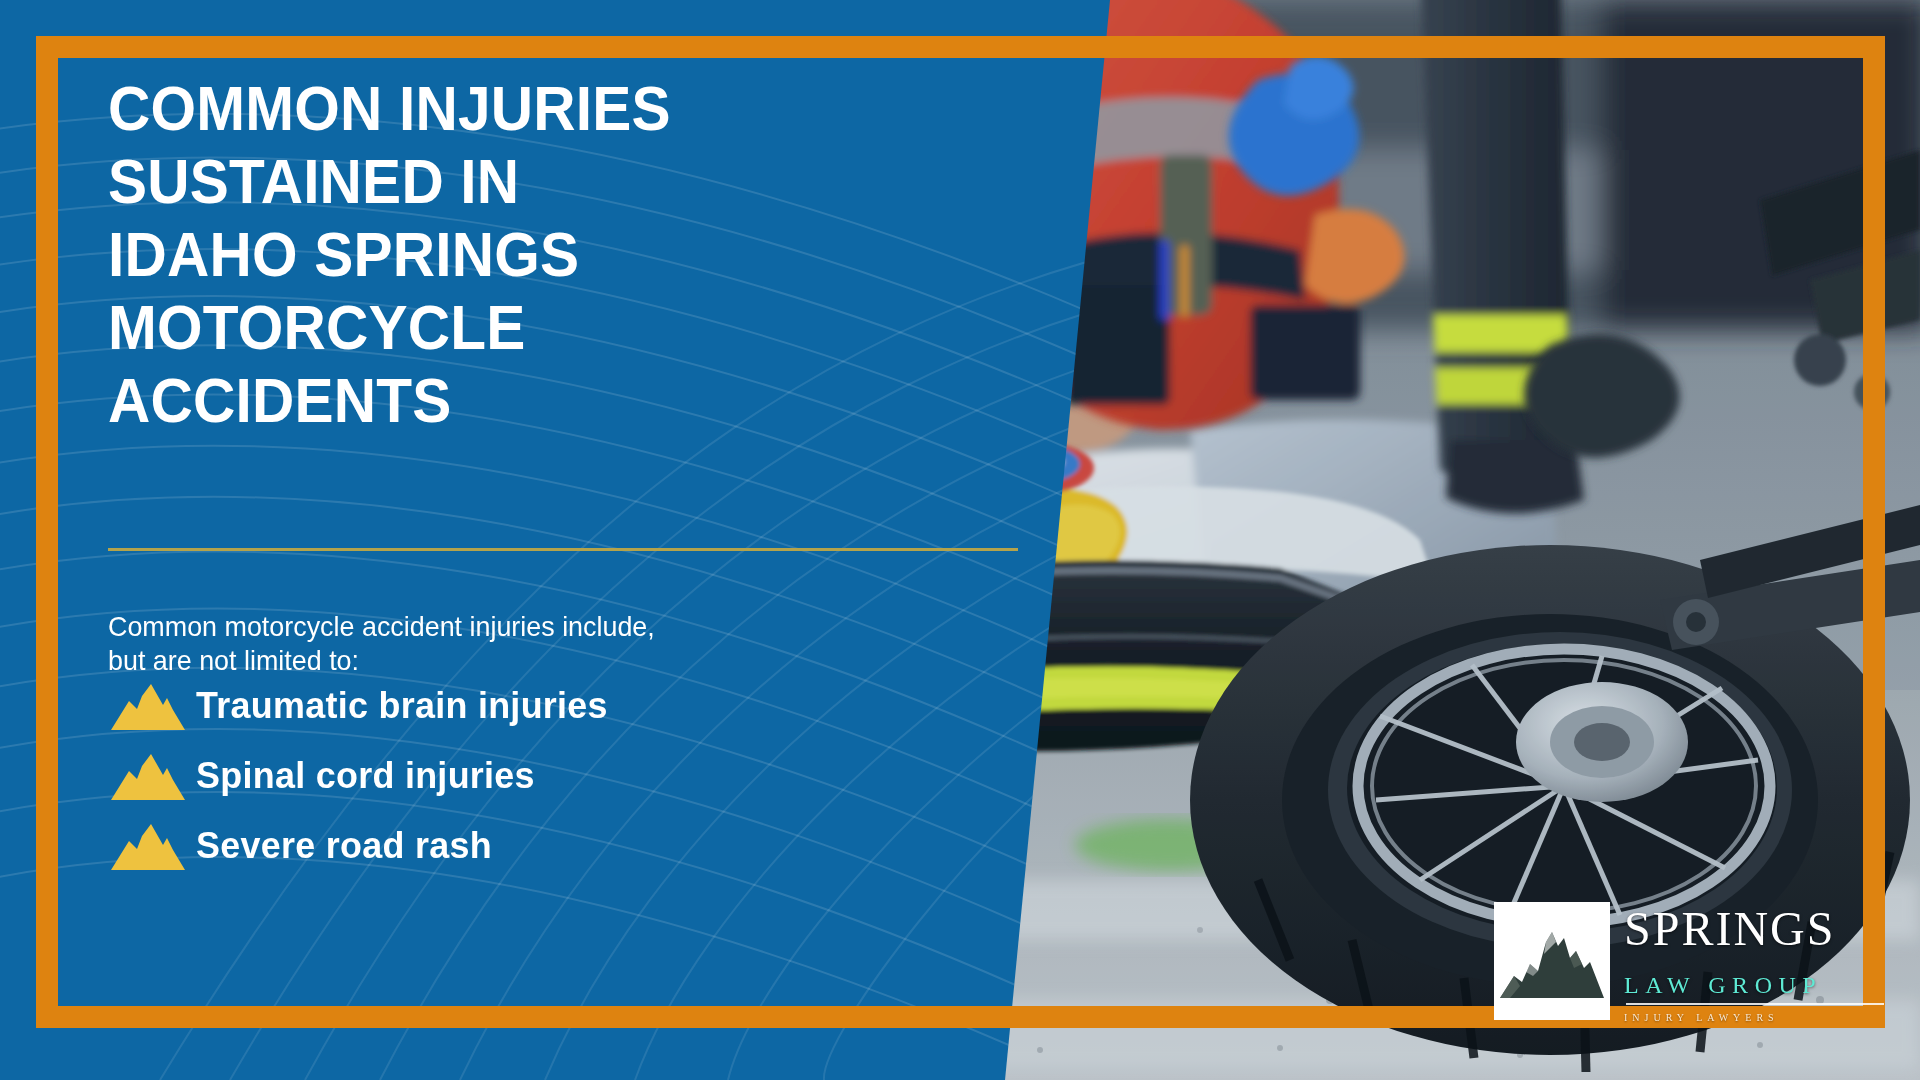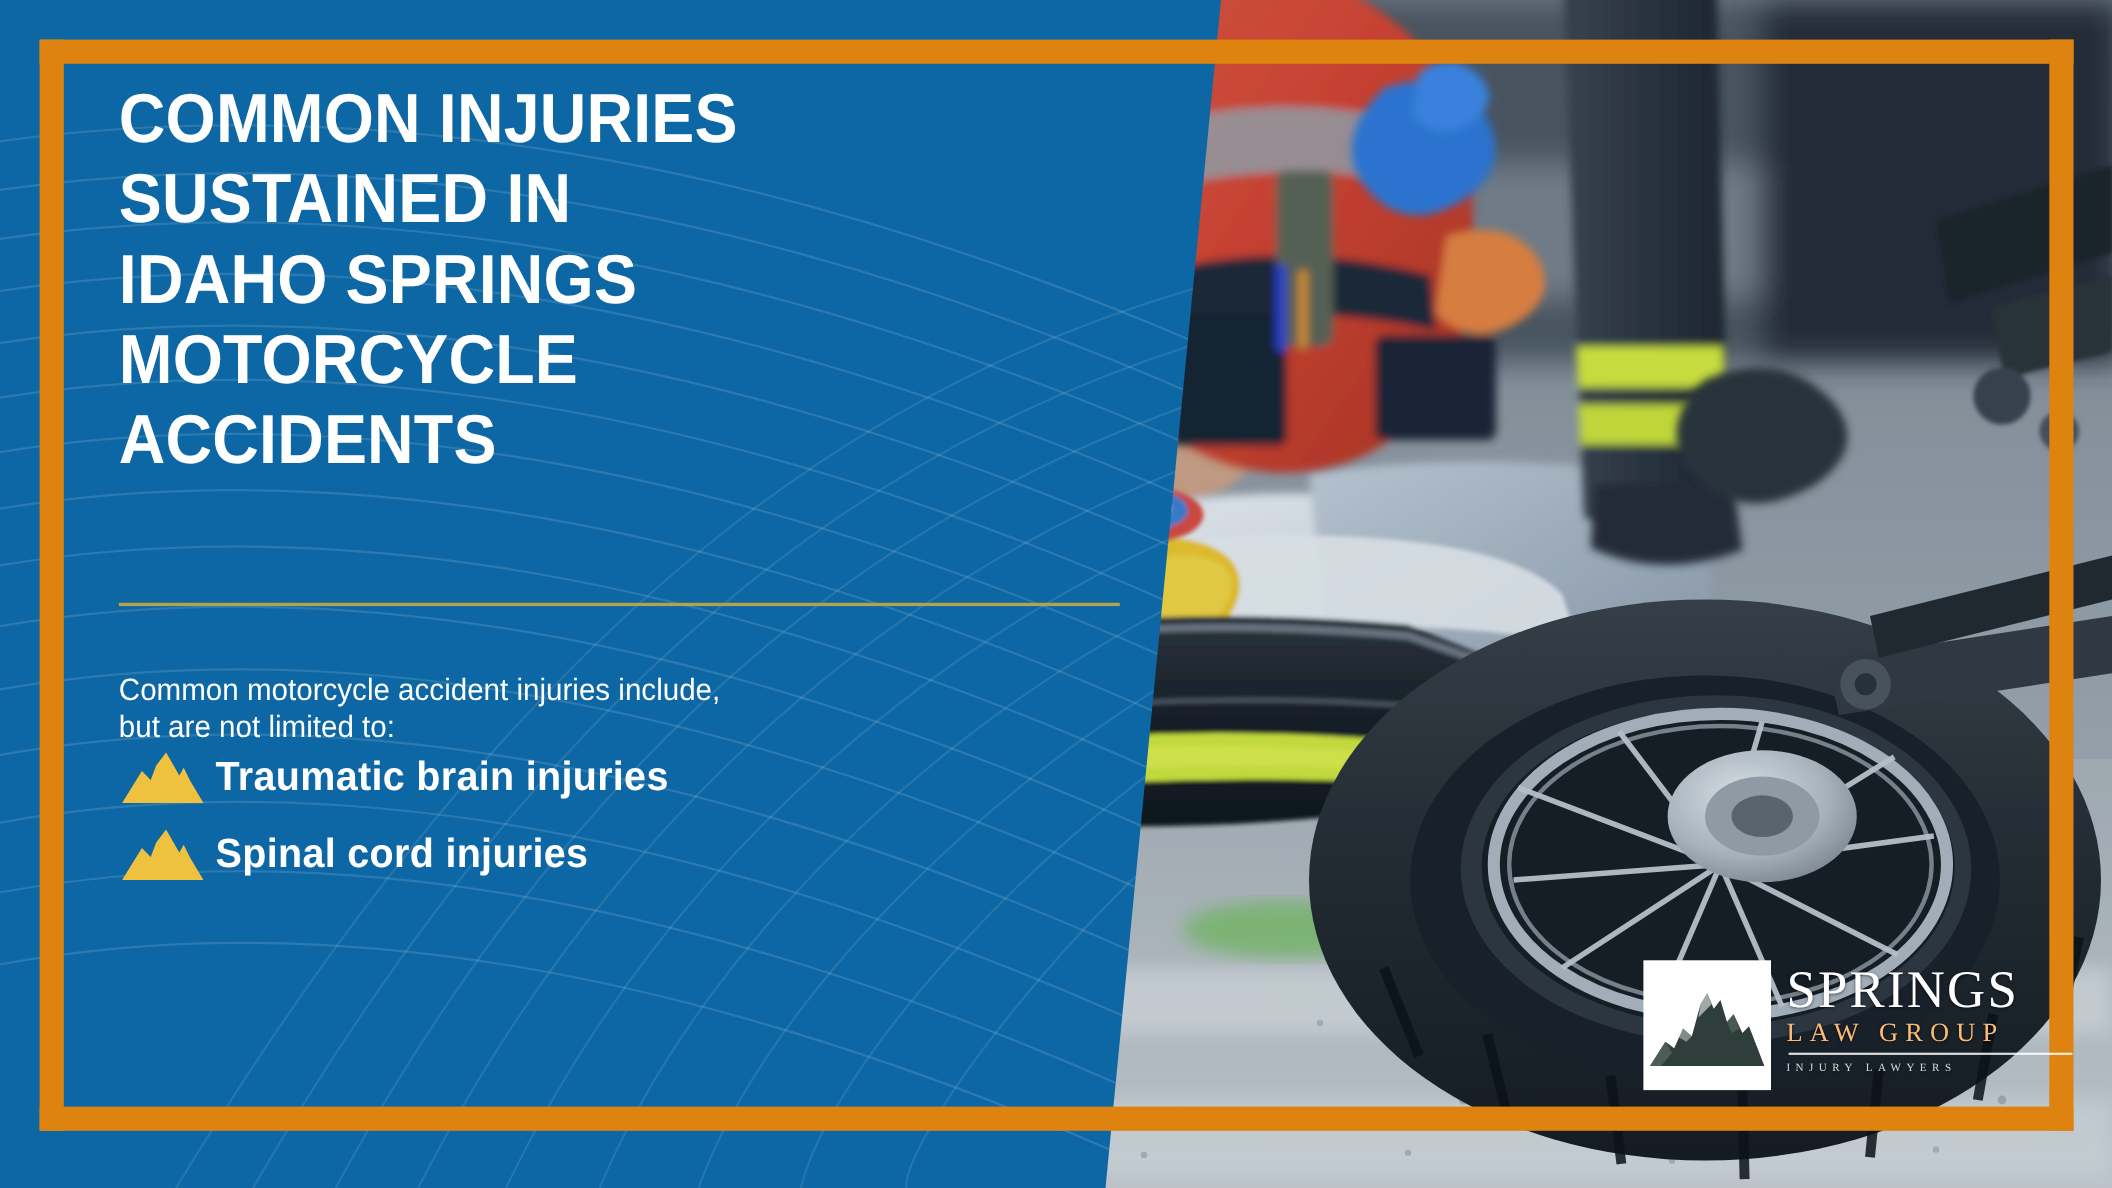--- a/index.html
+++ b/index.html
@@ -69,33 +69,33 @@
   .bullet + .bullet{margin-top:2px;}
   .bullet-icon{width:80px;min-width:80px;display:flex;align-items:flex-end;justify-content:center;height:48px;}
   .bullet-icon svg{display:block;}
   .bullet-label{
     color:#ffffff;font-weight:700;font-size:37px;line-height:40px;
     letter-spacing:0.3px;margin-left:8px;white-space:nowrap;
     transform:scaleX(0.97);transform-origin:left center;
   }
 
   
-  .logo{position:absolute;left:1494px;top:873px;width:390px;height:118px;display:flex;align-items:flex-start;}
+  .logo{position:absolute;left:1494px;top:902px;width:390px;height:118px;display:flex;align-items:flex-start;}
   .logo-mark{width:120px;height:118px;background:#ffffff;display:flex;align-items:center;justify-content:center;}
   .logo-mark svg{display:block;}
   .logo-text{margin-left:14px;padding-top:2px;}
   .logo-name{
     color:#ffffff;font-family:"Liberation Serif","DejaVu Serif",serif;
     font-size:48px;line-height:50px;letter-spacing:2px;font-weight:400;
     text-shadow:0 1px 3px rgba(0,0,0,.55);
   }
   .logo-sub{
-    color:#fdba74;font-family:"Liberation Serif","DejaVu Serif",serif;
+    color:#5eead4;font-family:"Liberation Serif","DejaVu Serif",serif;
     font-size:24px;line-height:26px;letter-spacing:6.5px;font-weight:400;
-    margin-top:1px;text-shadow:0 1px 3px rgba(0,0,0,.55);
+    margin-top:18px;text-shadow:0 1px 3px rgba(0,0,0,.55);
   }
   .logo-rule{height:2px;background:rgba(255,255,255,.85);margin:5px 0 4px 2px;width:258px;}
   .logo-tag{
     color:#ffffff;font-family:"Liberation Serif","DejaVu Serif",serif;
     font-size:10px;line-height:18px;letter-spacing:5px;font-weight:400;
     opacity:.82;text-shadow:0 1px 2px rgba(0,0,0,.5);
   }
 </style>
 </head>
 <body>
@@ -366,20 +366,28 @@
 
         <div class="bullet">
           <span class="bullet-icon">
             <svg width="74" height="46" viewBox="0 0 74 46" aria-hidden="true">
               <path d="M0 46 L18 17 L26 25 L31 12 L40 0 L52 21 L56 14 L62 26 L74 46 Z" fill="#eec23f"></path>
             </svg>
           </span>
           <span class="bullet-label">Spinal cord injuries</span>
         </div>
 
+        <div class="bullet">
+          <span class="bullet-icon">
+            <svg width="74" height="46" viewBox="0 0 74 46" aria-hidden="true">
+              <path d="M0 46 L18 17 L26 25 L31 12 L40 0 L52 21 L56 14 L62 26 L74 46 Z" fill="#eec23f"></path>
+            </svg>
+          </span>
+          <span class="bullet-label">Severe road rash</span>
+        </div>
 
       </div>
     </div>
   </div>
 
   <div class="frame">
     <div class="bar top"></div>
     <div class="bar bottom"></div>
     <div class="bar left"></div>
     <div class="bar right"></div>

